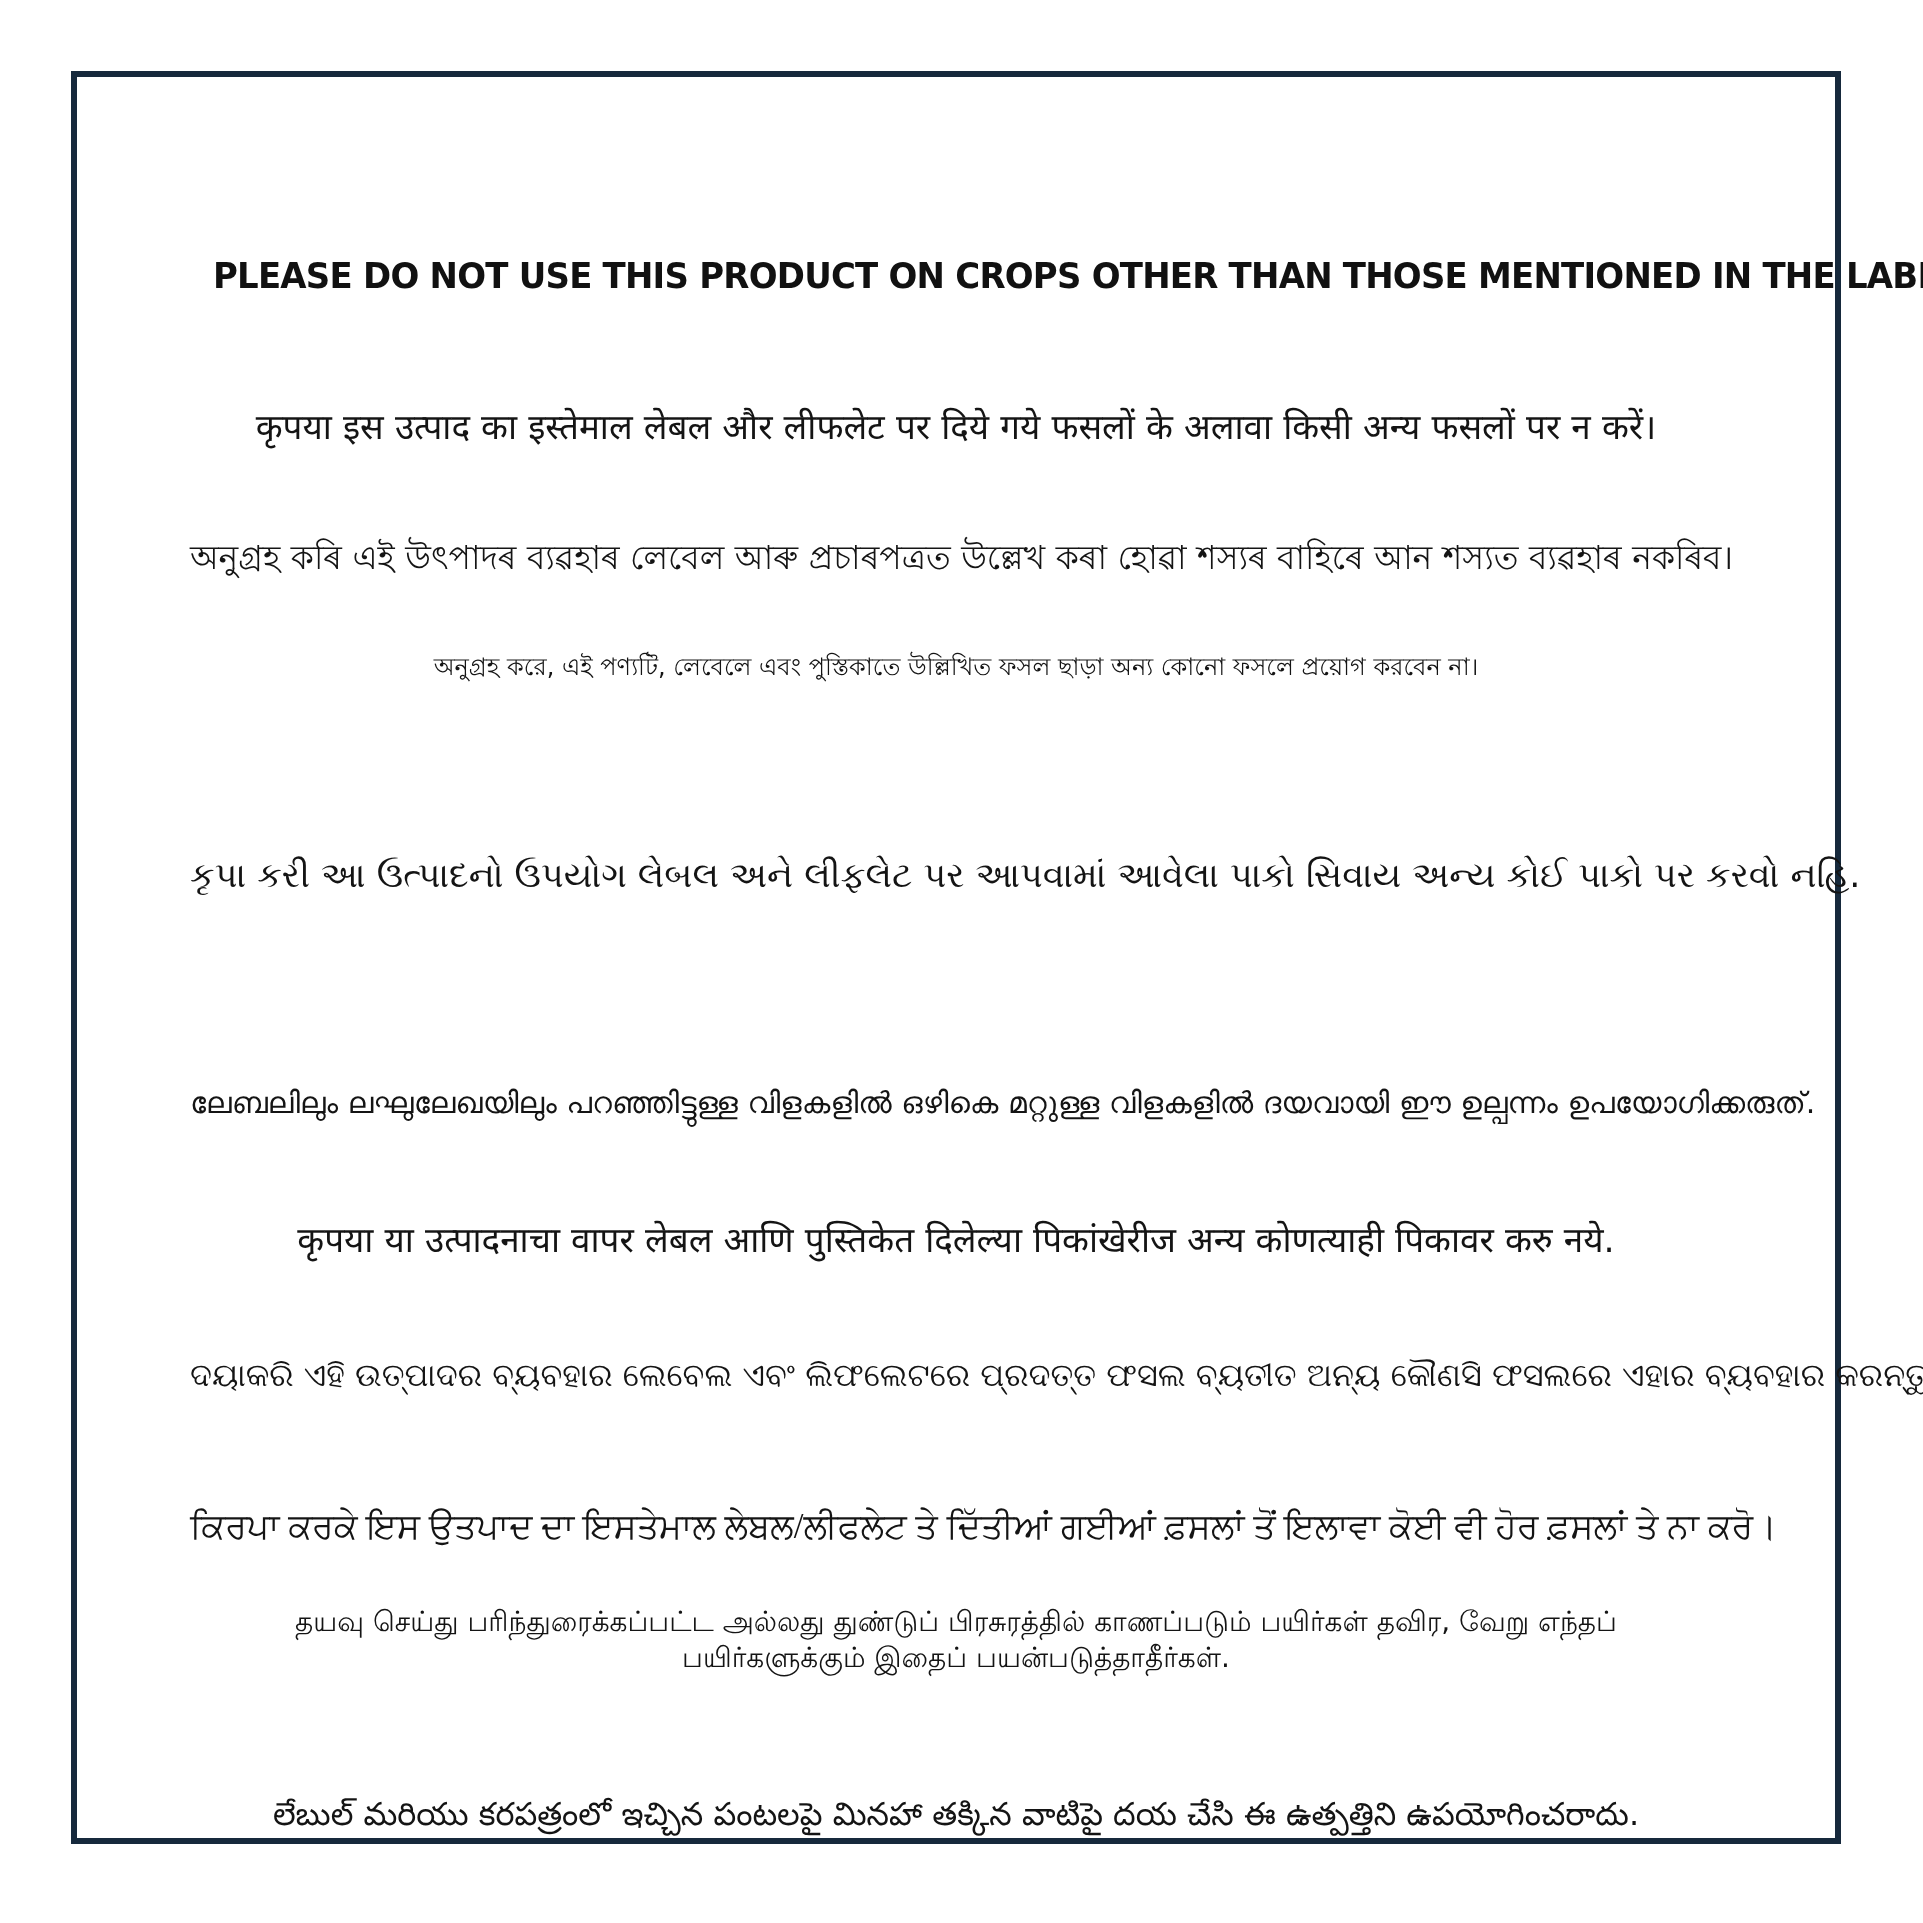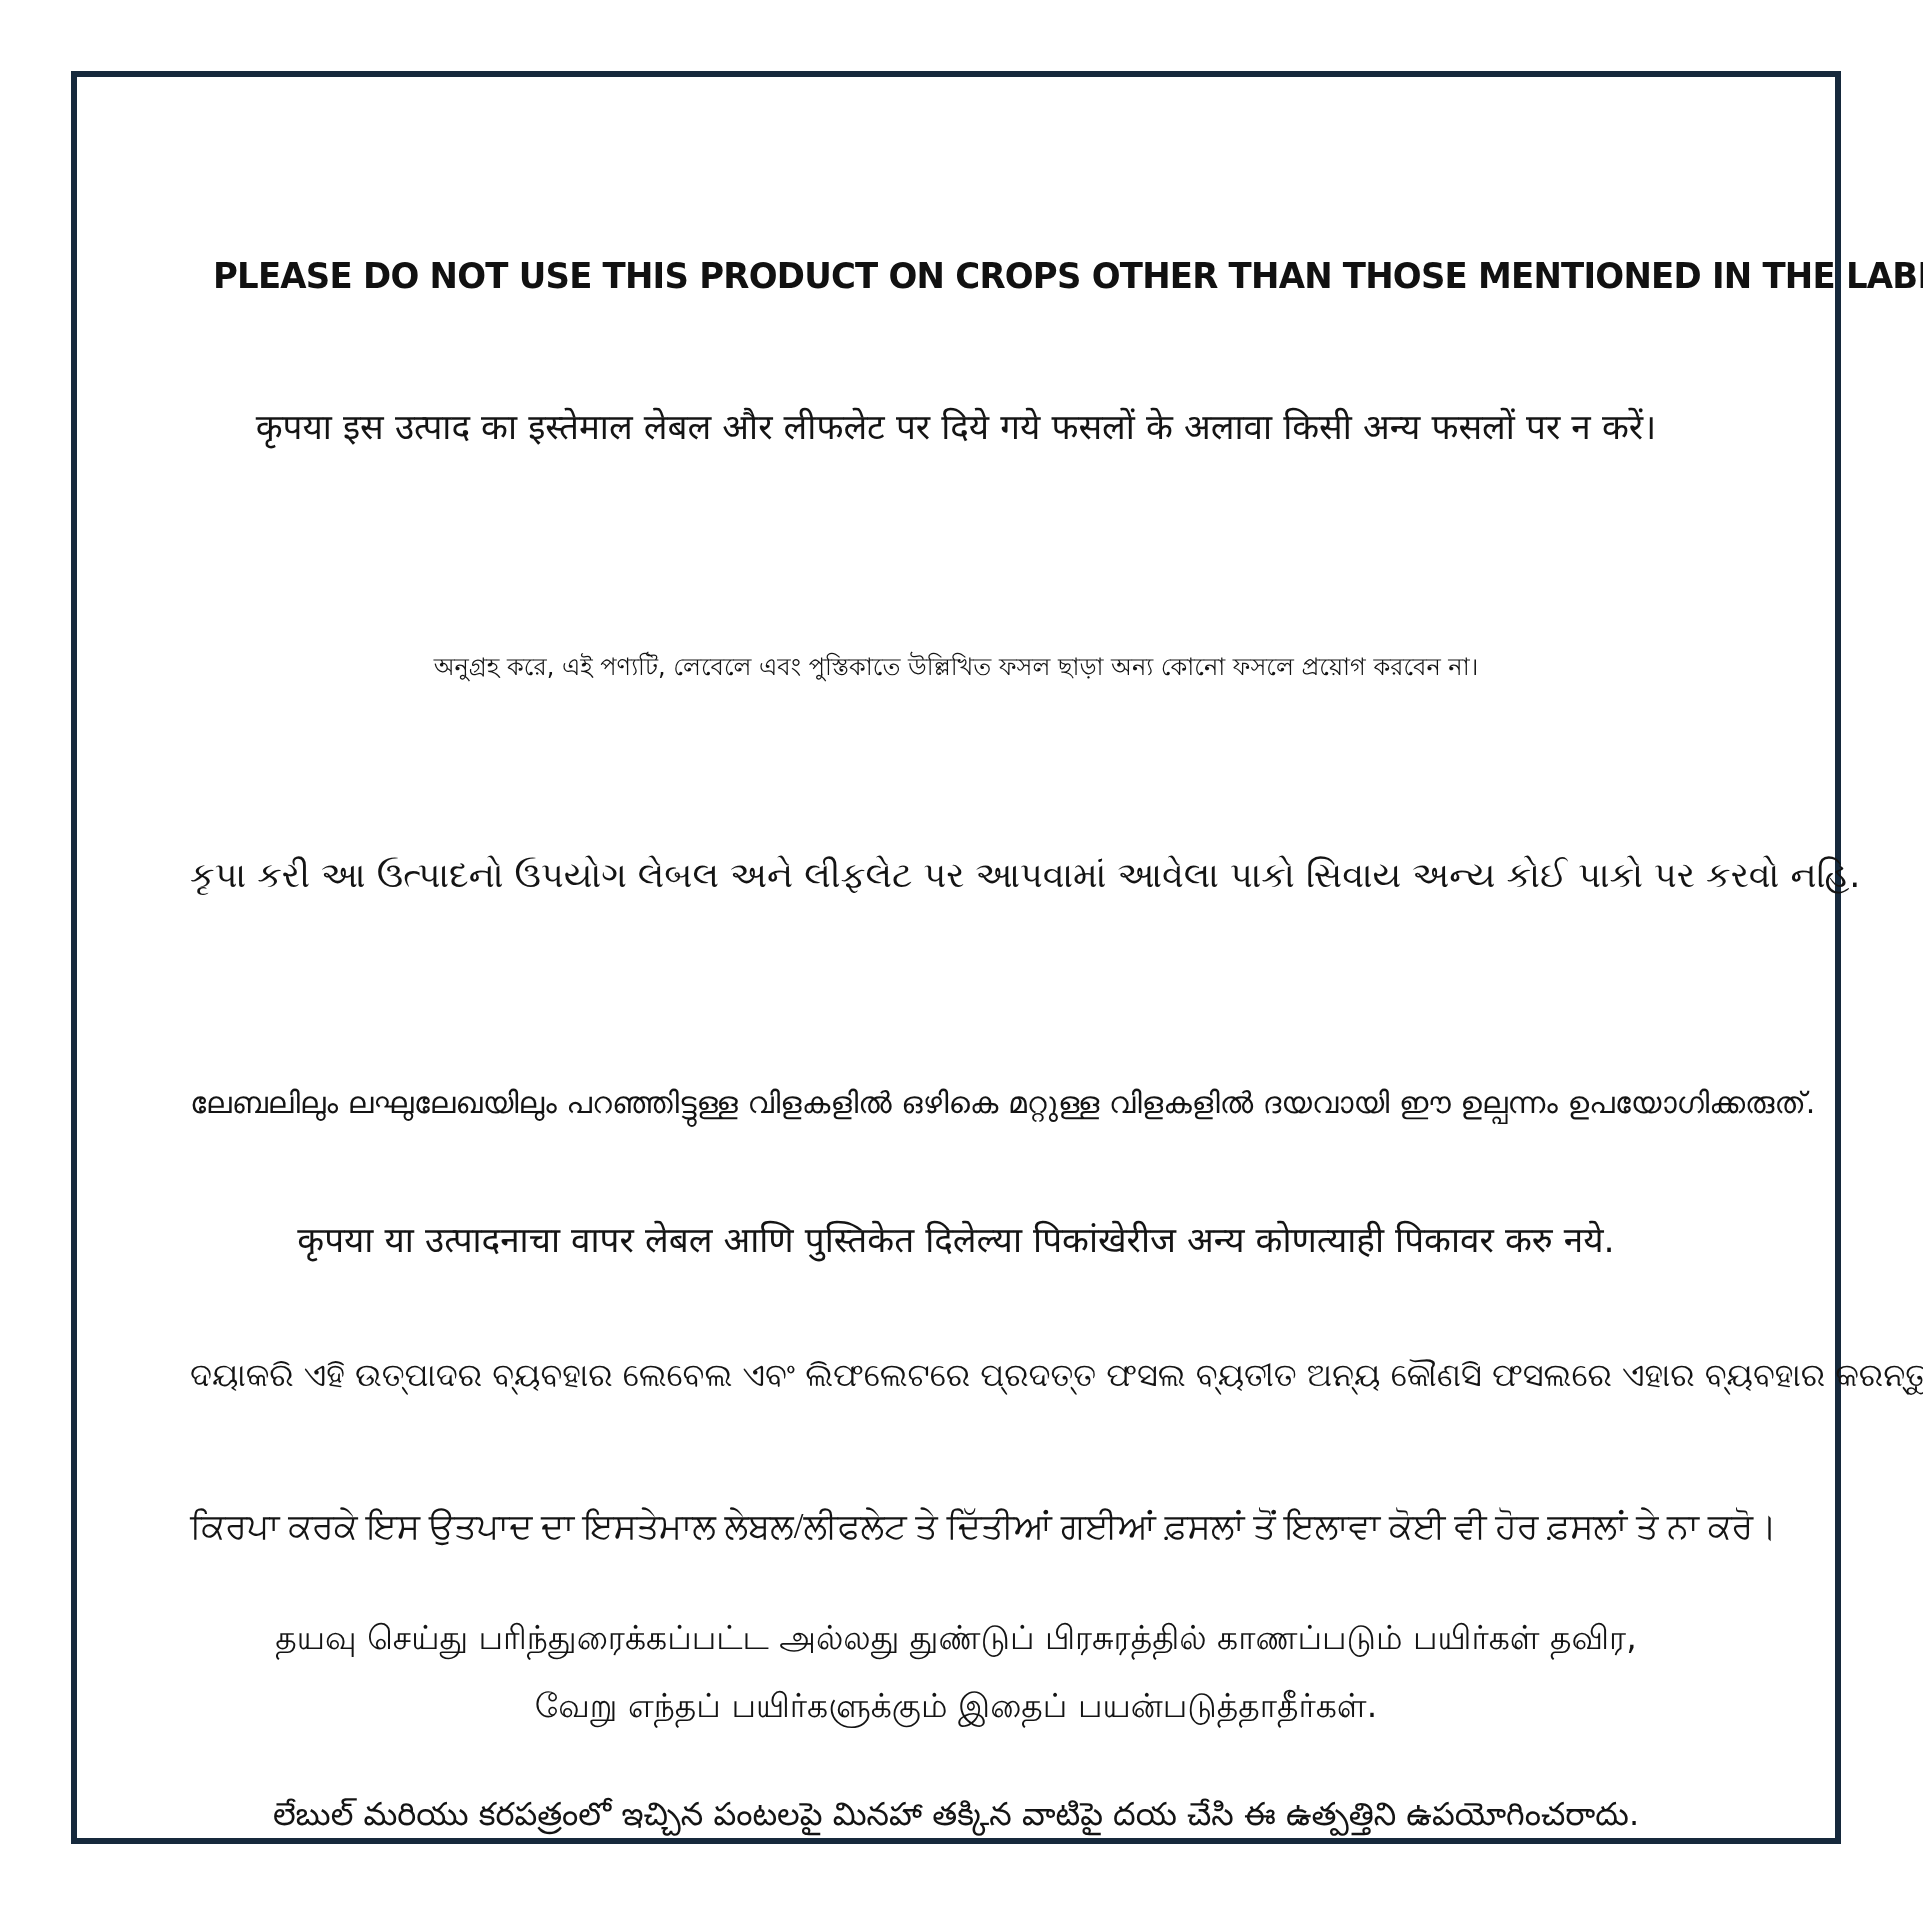--- a/index.html
+++ b/index.html
@@ -53,33 +53,34 @@
   }
   .r-hindi     { top: 320px; }
   .r-assamese  { top: 451px; font-size: 33px; }
   .r-bengali   { top: 560px; font-size: 24px; }
   .r-gujarati  { top: 768px; }
   .r-kannada   { top: 863px; font-size: 32px; }
   .r-malayalam { top: 996px; font-size: 30px; }
   .r-marathi   { top: 1133px; text-align: center; }
   .r-odia      { top: 1268px; font-size: 32px; }
   .r-punjabi   { top: 1420px; font-family: Liberation Serif, serif; }
-  .r-tamil     { top: 1527px; font-size: 33px; line-height: 68px; left: 158px; right: 158px; }
+  .r-tamil     { top: 1527px; font-size: 28px; line-height: 36px; left: 158px; right: 158px; }
   .r-telugu    { top: 1707px; font-size: 32px; }
 </style>
 </head>
 <body>
 
 <div class="sheet">
   <div class="frame">
 
     <p class="row heading">PLEASE DO NOT USE THIS PRODUCT ON CROPS OTHER THAN THOSE MENTIONED IN THE LABEL / LEAFLET.</p>
 
     <p class="row r-hindi">कृपया इस उत्पाद का इस्तेमाल लेबल और लीफलेट पर दिये गये फसलों के अलावा किसी अन्य फसलों पर न करें।</p>
 
+    <p class="row r-assamese">অনুগ্ৰহ কৰি এই উৎপাদৰ ব্যৱহাৰ লেবেল আৰু প্ৰচাৰপত্ৰত উল্লেখ কৰা হোৱা শস্যৰ বাহিৰে আন শস্যত ব্যৱহাৰ নকৰিব।</p>
 
     <p class="row r-bengali">অনুগ্রহ করে, এই পণ্যটি, লেবেলে এবং পুস্তিকাতে উল্লিখিত ফসল ছাড়া অন্য কোনো ফসলে প্রয়োগ করবেন না।</p>
 
     <p class="row r-gujarati">કૃપા કરી આ ઉત્પાદનો ઉપયોગ લેબલ અને લીફલેટ પર આપવામાં આવેલા પાકો સિવાય અન્ય કોઈ પાકો પર કરવો નહિ.</p>
 
 
     <p class="row r-malayalam">ലേബലിലും ലഘുലേഖയിലും പറഞ്ഞിട്ടുള്ള വിളകളിൽ ഒഴികെ മറ്റുള്ള വിളകളിൽ ദയവായി ഈ ഉല്പന്നം ഉപയോഗിക്കരുത്.</p>
 
     <p class="row r-marathi">कृपया या उत्पादनाचा वापर लेबल आणि पुस्तिकेत दिलेल्या पिकांखेरीज अन्य कोणत्याही पिकावर करु नये.</p>
 

